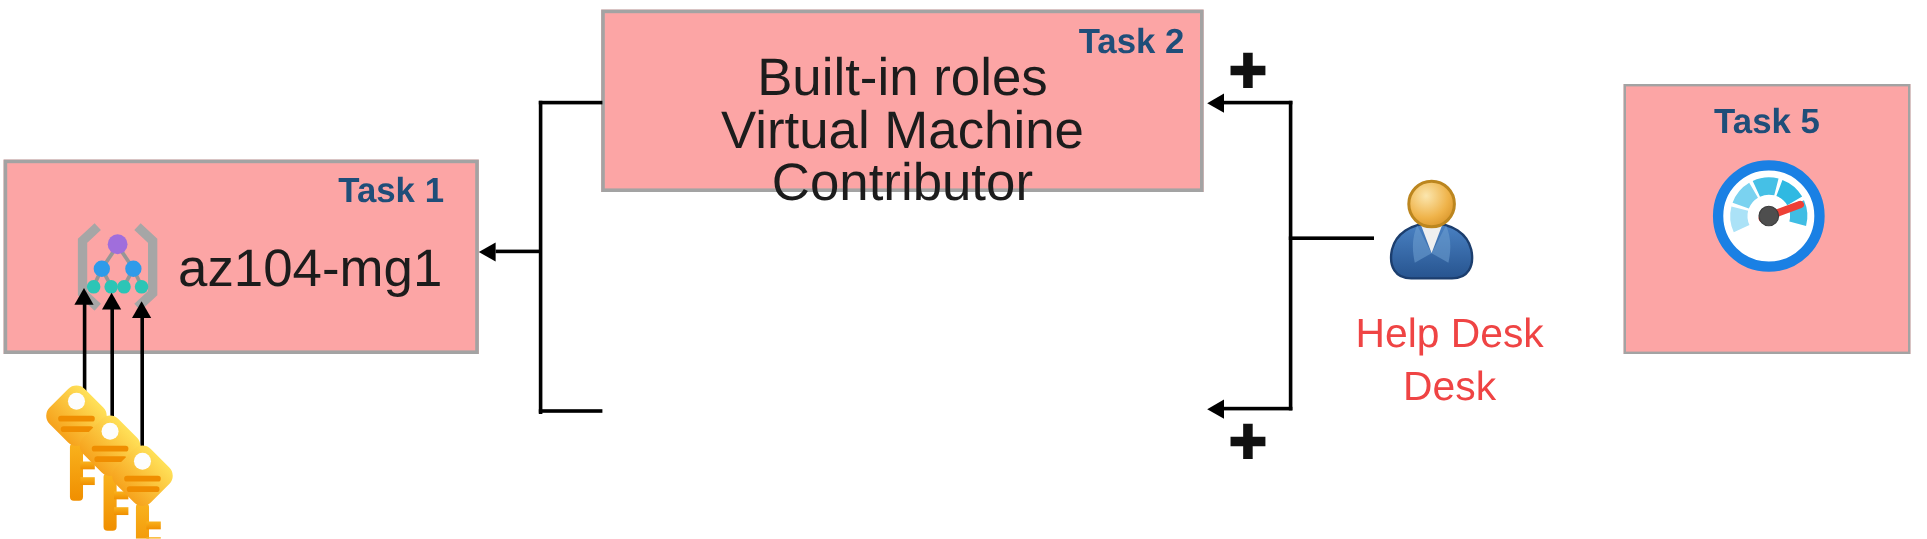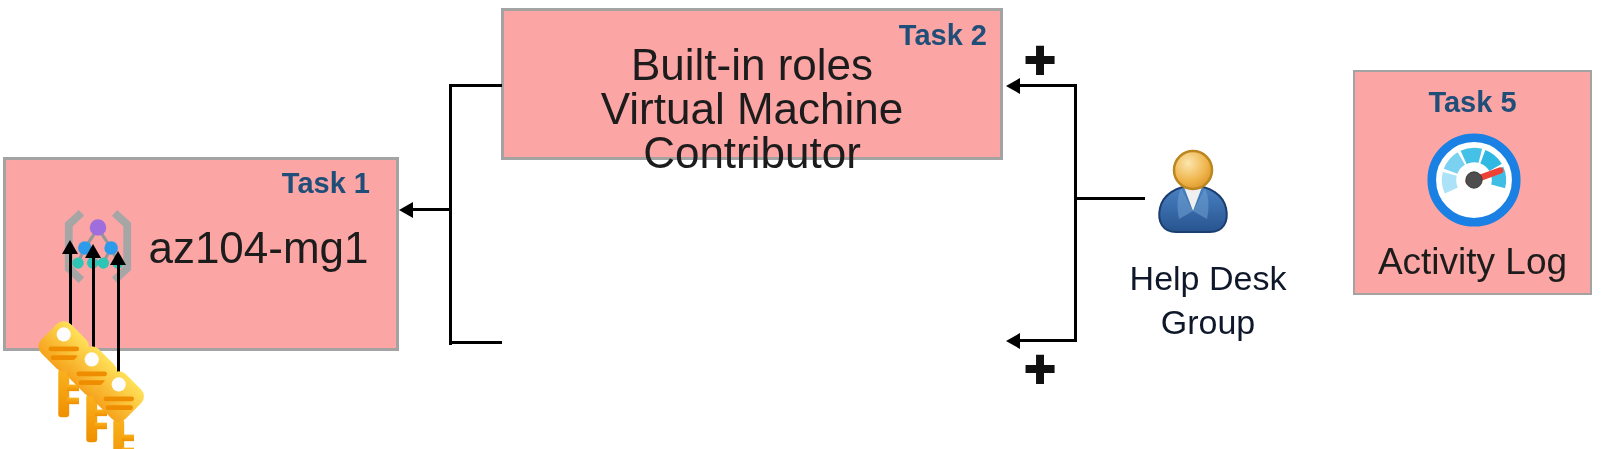--- a/index.html
+++ b/index.html
@@ -9,28 +9,28 @@
   }
   .box{position:absolute;background:#fca5a5;border:3px solid #a3a3a3;box-sizing:border-box;z-index:1;}
   .task-label{position:absolute;color:#1F4E79;font-weight:bold;font-size:29px;line-height:32px;white-space:nowrap;}
   .box-text{position:absolute;left:0;right:0;text-align:center;font-size:44px;line-height:44px;color:#1c1c1c;}
   .hline,.vline{position:absolute;background:#000;z-index:3;}
   .arrow-left{position:absolute;width:0;height:0;border-top:8px solid transparent;border-bottom:8px solid transparent;border-right:14px solid #000;z-index:3;}
   .arrow-up{position:absolute;width:0;height:0;border-left:8px solid transparent;border-right:8px solid transparent;border-bottom:14px solid #000;z-index:3;}
   .plus{position:absolute;width:60px;text-align:center;font-size:54px;line-height:60px;font-weight:900;color:#101010;-webkit-text-stroke:2px #101010;z-index:3;}
   .icon-abs{position:absolute;}
   .key{position:absolute;z-index:5;}
-  .caption{position:absolute;text-align:center;font-size:34px;line-height:44px;color:#0f172a;z-index:2;}
+  .caption{position:absolute;text-align:center;font-size:34px;line-height:44px;color:#ef4444;z-index:2;}
 </style>
 </head>
 <body>
 
 <div id="canvas">
 
-  <div class="box" style="left:3px;top:133px;width:396px;height:194px;margin-top:24px;">
+  <div class="box" style="left:3px;top:133px;width:396px;height:162px;">
     <div class="task-label" style="top:7px;right:26px;">Task 1</div>
     <div class="box-text" style="left:115px;top:66px;font-size:44px;">az104-mg1</div>
 
     <svg class="icon-abs" style="left:50px;top:49px;" width="84" height="74" viewBox="0 0 86 76">
       <path d="M26,4 L13,16 L13,61 L26,73" fill="none" stroke="#A6A6A6" stroke-width="8"></path>
       <path d="M60,4 L73,16 L73,61 L60,73" fill="none" stroke="#A6A6A6" stroke-width="8"></path>
       <g stroke="#969696" stroke-width="3.2">
         <line x1="43" y1="20" x2="29.5" y2="40"></line>
           <line x1="43" y1="20" x2="56.5" y2="40"></line>
         <line x1="29.5" y1="40" x2="22.5" y2="55"></line>
@@ -65,21 +65,20 @@
       <g fill="none" stroke-width="15">
         <path d="M26.4,61.0 A26,26 0 0 1 24.8,43.6" stroke="#ABE2F7"></path>
         <path d="M25.6,41.0 A26,26 0 0 1 36.8,27.6" stroke="#7AD2F0"></path>
         <path d="M39.2,26.4 A26,26 0 0 1 56.6,24.8" stroke="#45C0E6"></path>
         <path d="M59.2,25.7 A26,26 0 0 1 72.5,36.9" stroke="#2FB9E2"></path>
         <path d="M73.7,39.3 A26,26 0 0 1 75.1,56.7" stroke="#3FBDE4"></path>
       </g>
       <line x1="44.4" y1="52.1" x2="77.3" y2="40.1" stroke="#EE4036" stroke-width="6.5" stroke-linecap="round"></line>
       <circle cx="50" cy="50" r="8.5" fill="#4E4E4E" stroke="#3C3C3C" stroke-width="1"></circle>
     </svg>
-    <div class="box-text" style="top:168px;font-size:37px;">Activity Log</div>
   </div>
 
   <div class="vline" style="left:449px;top:84px;width:3px;height:261px;"></div>
   <div class="hline" style="left:449px;top:84px;width:53px;height:3px;"></div>
   <div class="hline" style="left:449px;top:341px;width:53px;height:3px;"></div>
   <div class="hline" style="left:413px;top:208px;width:37px;height:3px;"></div>
   <div class="arrow-left" style="left:399px;top:202px;"></div>
 
   <div class="vline" style="left:1074px;top:84px;width:3px;height:258px;"></div>
   <div class="hline" style="left:1019px;top:84px;width:58px;height:3px;"></div>
@@ -142,16 +141,16 @@
       </radialGradient>
     </defs>
     <path d="M50,38 C33,38 20,47 17,60 C14,74 20,84 33,84 L67,84 C80,84 86,74 83,60 C80,47 67,38 50,38 Z" fill="url(#personBody)" stroke="#1C3E6E" stroke-width="2"></path>
     <path d="M41,39 L50,63 L59,39 Z" fill="#EFEFEF"></path>
     <path d="M38,40 L50,63 L36,71 Q32,53 38,40 Z" fill="#6FA0D2" opacity="0.55"></path>
     <path d="M62,40 L50,63 L64,71 Q68,53 62,40 Z" fill="#6FA0D2" opacity="0.55"></path>
     <circle cx="50" cy="22" r="19" fill="url(#personHead)" stroke="#BC861F" stroke-width="2.5"></circle>
   </svg>
   <div class="caption" style="left:1120px;top:256px;width:176px;">
     <div>Help Desk</div>
-    <div>Group</div>
+    <div>Desk</div>
   </div>
 
 </div>
 
 </body></html>

